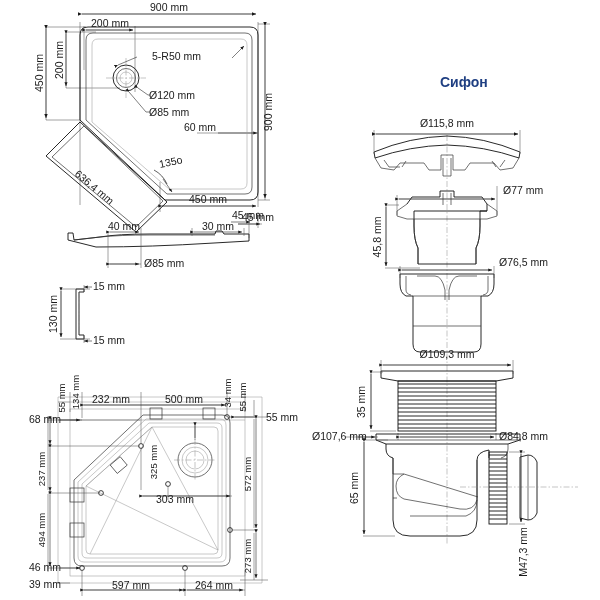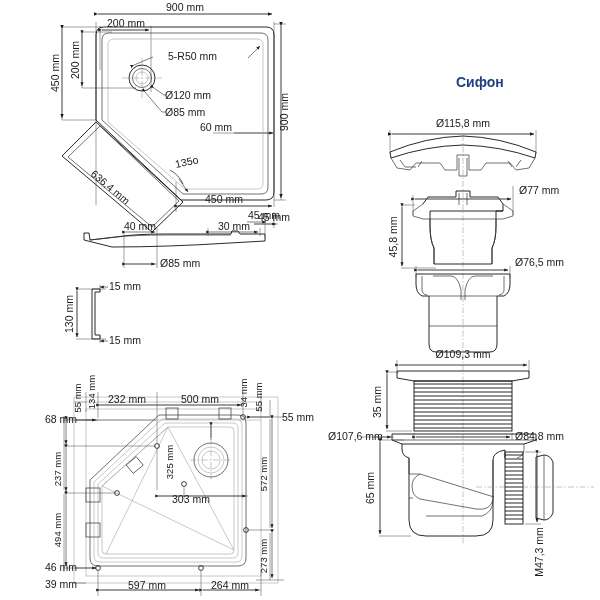--- a/index.html
+++ b/index.html
@@ -2,21 +2,21 @@
 <html><head>
 <meta charset="utf-8">
 <style>
   html,body{margin:0;padding:0;}
   body{
     width:600px;height:600px;background:#ffffff;
     font-family:"Liberation Sans", sans-serif;
     position:relative;overflow:hidden;
     -webkit-font-smoothing:antialiased;
   }
-  #sheet{position:absolute;inset:0;margin-left:16px;}
+  #sheet{position:absolute;inset:0;}
   svg{position:absolute;top:0;left:0;width:600px;height:600px;}
   .dimtxt{
     font-family:"Liberation Sans", sans-serif;
     font-size:10.5px;fill:#1a1a1a;
   }
   .dimtxt.sm{font-size:9.5px;}
   .title{
     font-family:"Liberation Sans", sans-serif;
     font-size:14px;font-weight:bold;fill:#1f3f82;
   }

